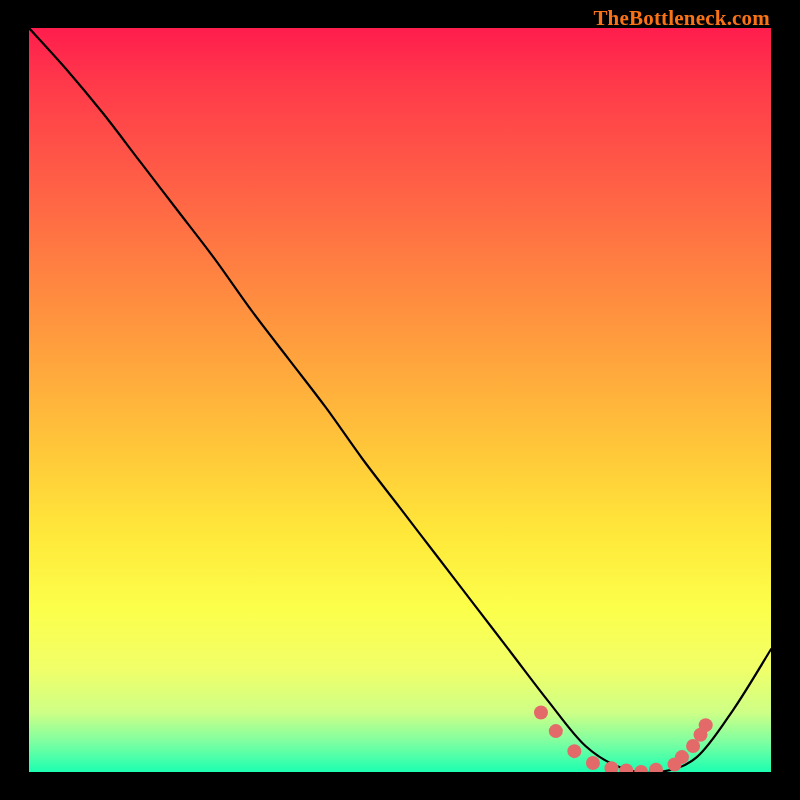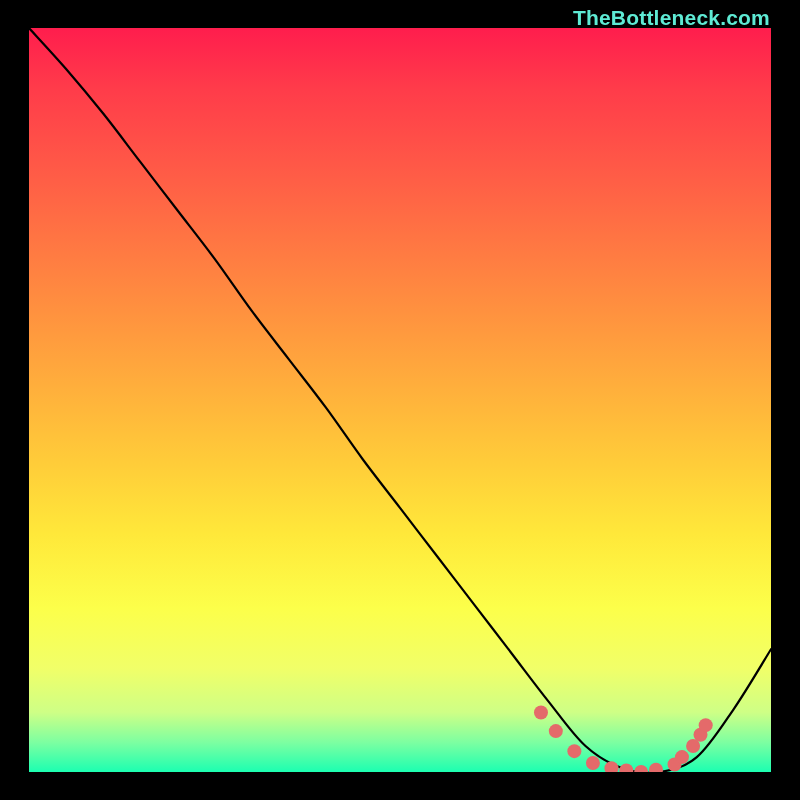--- a/index.html
+++ b/index.html
@@ -36,25 +36,25 @@
       #f1ff68 86%,
       #ceff86 92%,
       #7dffa1 96%,
       #1cffb1 100%
     );
   }
   .watermark {
     position: absolute;
     top: 6px;
     right: 30px;
-    font-family: Liberation Sans, sans-serif;
+    font-family: Liberation Serif, serif;
     font-size: 21px;
     font-weight: 600;
     letter-spacing: 0.2px;
-    color: #5eead4;
+    color: #f97316;
     user-select: none;
   }
   svg.curve {
     position: absolute;
     left: 0; top: 0;
     width: 742px;
     height: 744px;
   }
 </style>
 </head>

